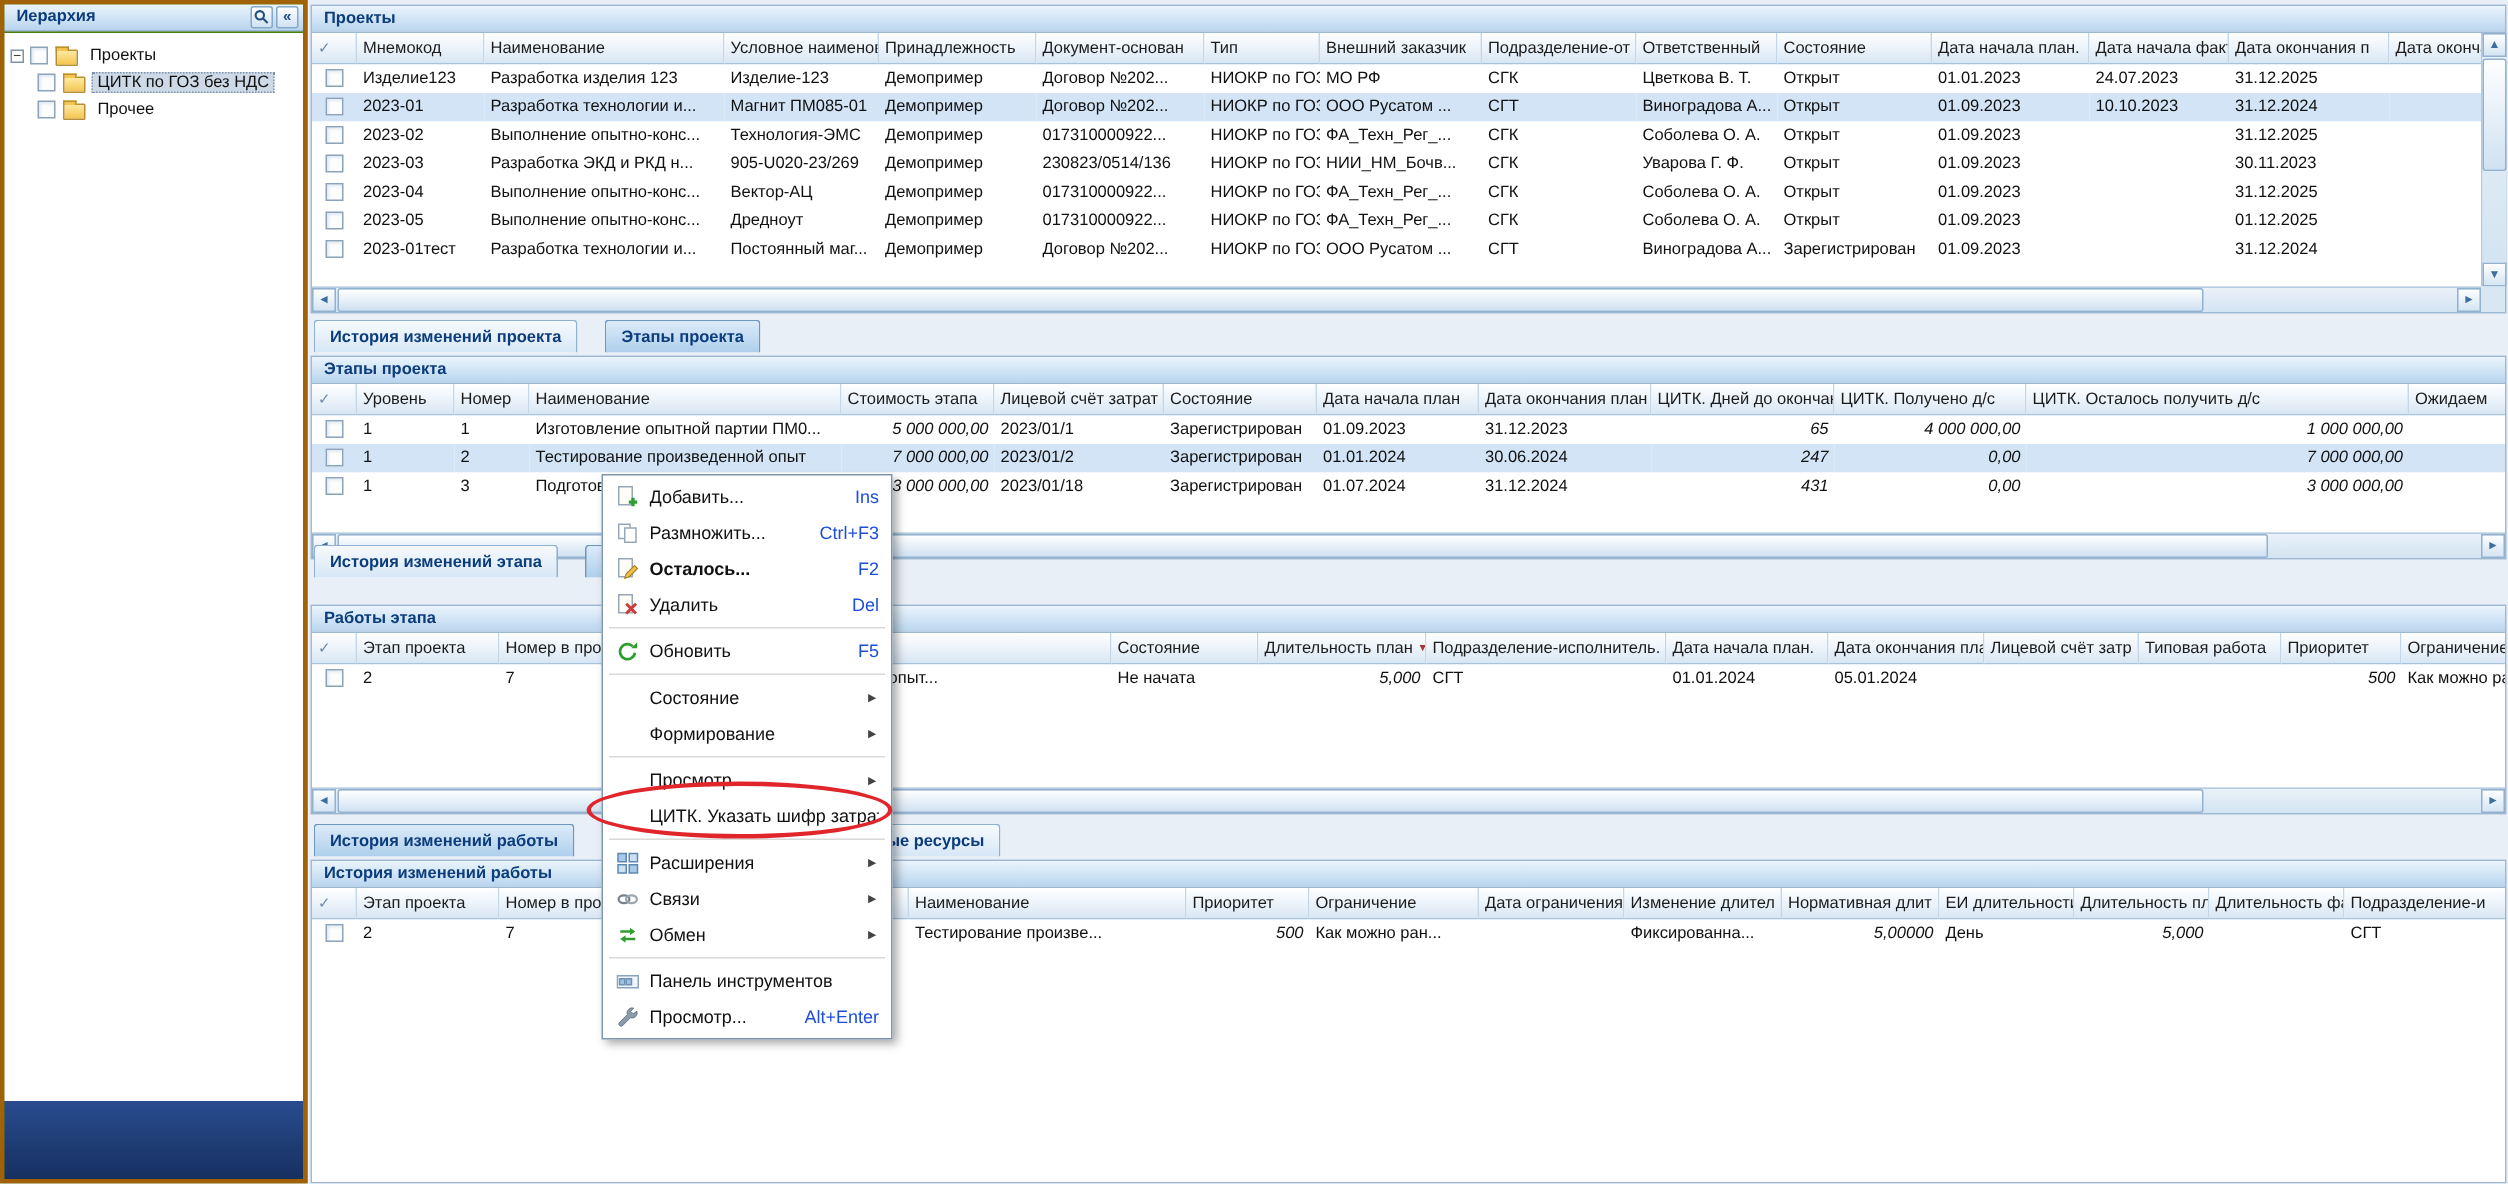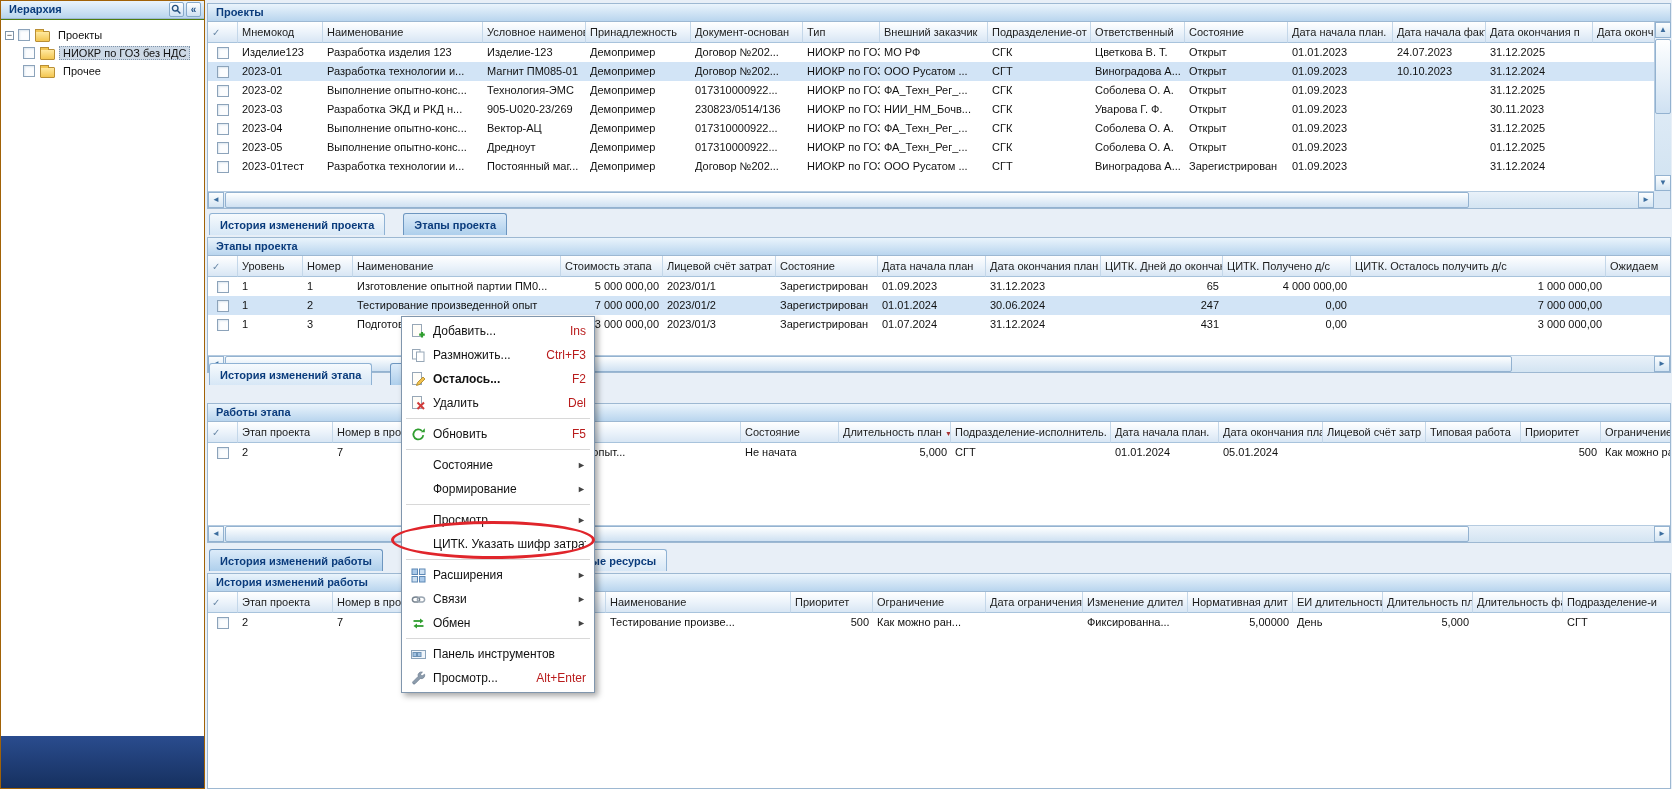--- a/index.html
+++ b/index.html
@@ -4,21 +4,21 @@
 <style>
 *{margin:0;padding:0;box-sizing:border-box;}
 html,body{width:1672px;height:789px;}
 body{font-family:"Liberation Sans","DejaVu Sans",sans-serif;font-size:11px;background:#e8eff7;overflow:hidden;position:relative;color:#111;}
 .app{position:absolute;inset:0;}
 
 
 .caption{height:18px;background:linear-gradient(#eaf4fc,#b9d5ee);border-bottom:1px solid #9db8d2;color:#0b3c7c;font-weight:bold;padding:2px 8px;line-height:13px;white-space:nowrap;overflow:hidden;}
 
 
-.sidebar{position:absolute;left:0;top:0;width:205px;height:789px;background:#4d7c0f;border:1px solid #a16207;}
+.sidebar{position:absolute;left:0;top:0;width:205px;height:789px;background:#4d7c0f;border:3px solid #a16207;}
 .sidecap{display:flex;justify-content:space-between;align-items:center;padding:1px 3px 1px 8px;}
 .capbtns{display:flex;}
 .cap-btn{width:15px;height:15px;border:1px solid #87a9c9;background:linear-gradient(#ffffff,#cfe2f3);display:inline-flex;align-items:center;justify-content:center;font-size:10px;color:#1d4f86;margin-left:2px;border-radius:2px;line-height:1;}
 .tree{position:absolute;top:19px;left:0;right:0;bottom:52px;background:#fff;overflow:hidden;padding-top:6px;}
 .titem{display:flex;align-items:center;height:18px;white-space:nowrap;}
 .texp{width:9px;height:9px;border:1px solid #7e93a8;background:#fff;font-size:9px;line-height:7px;text-align:center;margin-right:4px;flex:none;color:#333;}
 .tcb,.cb{display:inline-block;width:12px;height:12px;border:1px solid #8ca3ba;background:#fcfdfe;box-shadow:inset 1px 1px 2px #dce6ef;flex:none;}
 .tcb{margin-right:2px;}
 .tfold{width:15px;height:11px;margin:2px 4px 0 3px;position:relative;background:linear-gradient(#ffe9a0,#f3c651);border:1px solid #b98f35;border-radius:1px;flex:none;}
 .tfold::before{content:"";position:absolute;top:-3px;left:-1px;width:7px;height:2px;background:#f3c651;border:1px solid #b98f35;border-bottom:none;}
@@ -28,21 +28,21 @@
 
 
 .panel{position:absolute;left:207px;right:1px;border:1px solid #9db8d2;background:#fff;}
 .gridbody{position:absolute;top:18px;left:0;right:0;bottom:0;overflow:hidden;background:#fff;}
 table.grid{border-collapse:separate;border-spacing:0;table-layout:fixed;}
 .grid th{height:21px;background:linear-gradient(#ffffff,#eaf2fa 55%,#d8e6f4);border-right:1px solid #c4d7e9;border-bottom:1px solid #a8c3dc;font-weight:normal;text-align:left;padding:0 4px;overflow:hidden;white-space:nowrap;color:#1c1c1c;}
 .grid td{height:19px;line-height:19px;padding:0 4px;overflow:hidden;white-space:nowrap;background:#fff;}
 .grid tr.sel td{background:#d2e4f6;}
 .grid td.focus{background:#b7d3ee;}
 .grid td.num{text-align:right;}
-.grid td.ital{}
+.grid td.ital{font-style:italic;}
 .checkcell{text-align:center;}
 .hcheck{color:#6b8aa8;font-size:10px;}
 .cb{vertical-align:middle;}
 .sort{font-size:7px;color:#aa3333;margin-left:3px;vertical-align:middle;}
 
 
 .hscroll{position:absolute;left:0;right:0;bottom:0;height:17px;display:flex;align-items:center;background:#d9e7f4;border-top:1px solid #b5cbe0;}
 .sb-btn{width:16px;height:16px;background:linear-gradient(#fdfefe,#d4e5f3);border:1px solid #93b2d0;color:#3c6e9f;font-size:8px;display:flex;align-items:center;justify-content:center;flex:none;line-height:1;}
 .sb-track{flex:1;height:16px;position:relative;background:linear-gradient(#e9f1f9,#d3e4f2);}
 .sb-thumb{position:absolute;top:0;left:1px;height:16px;background:linear-gradient(#feffff,#cfe1f2);border:1px solid #93b2d0;border-radius:2px;}
@@ -54,21 +54,21 @@
 
 .tabs{position:absolute;left:209px;height:23px;display:flex;align-items:flex-end;gap:18px;}
 .tab{height:22px;padding:4px 10px;background:linear-gradient(#f6fafd,#d7e7f6);border:1px solid #8fb2d4;border-bottom:none;border-radius:3px 3px 0 0;color:#0b3c7c;font-weight:bold;line-height:14px;white-space:nowrap;overflow:hidden;}
 .tab.active{background:linear-gradient(#dcebf9,#aecfec);border-color:#6d96c0;}
 
 
 .cmenu{position:absolute;left:401px;top:316px;width:194px;background:#fff;border:1px solid #8096ad;box-shadow:3px 3px 6px rgba(0,0,0,.35);padding:2px;z-index:50;}
 .mi{display:flex;align-items:center;height:24px;padding:0 6px 0 4px;font-size:12px;color:#111;}
 .mi .ic{width:20px;height:16px;margin-right:5px;display:flex;align-items:center;justify-content:center;flex:none;}
 .mi .lbl{flex:1;white-space:nowrap;overflow:hidden;}
-.mi .sc{margin-left:12px;color:#b91c1c;}
+.mi .sc{margin-left:12px;color:#1d4ed8;}
 .mi .sub{margin-left:12px;color:#444;font-size:9px;}
 .mi.bold .lbl{font-weight:bold;}
 .msep{height:1px;background:#d8d8d8;margin:3px 2px;}
 
 
 .ellipse{position:absolute;left:391px;top:521px;width:204px;height:38px;border:3px solid #e0252b;border-radius:50%;z-index:60;pointer-events:none;}
 </style>
 </head>
 <body>
 
@@ -90,21 +90,21 @@
     <div class="tree">
         <div class="titem" style="padding-left: 4px;">
           <span class="texp">−</span>
           <span class="tcb"></span>
           <span class="tfold"></span>
           <span class="tlabel">Проекты</span>
         </div>
         <div class="titem tsel" style="padding-left: 22px;">
           <span class="tcb"></span>
           <span class="tfold"></span>
-          <span class="tlabel">НИОКР по ГОЗ без НДС</span>
+          <span class="tlabel">ЦИТК по ГОЗ без НДС</span>
         </div>
         <div class="titem" style="padding-left: 22px;">
           <span class="tcb"></span>
           <span class="tfold"></span>
           <span class="tlabel">Прочее</span>
         </div>
       </div>
     <div class="sidefoot"></div>
   </aside>
 
@@ -359,21 +359,21 @@
               <td class="num ital">0,00</td>
               <td class="num ital">7 000 000,00</td>
               <td></td>
             </tr>
             <tr>
               <td class="checkcell"><span class="cb"></span></td>
               <td>1</td>
               <td>3</td>
               <td>Подготовка т...</td>
               <td class="num ital">3 000 000,00</td>
-              <td>2023/01/3</td>
+              <td>2023/01/18</td>
               <td>Зарегистрирован</td>
               <td>01.07.2024</td>
               <td>31.12.2024</td>
               <td class="num ital">431</td>
               <td class="num ital">0,00</td>
               <td class="num ital">3 000 000,00</td>
               <td></td>
             </tr>
           </tbody>
         </table>

